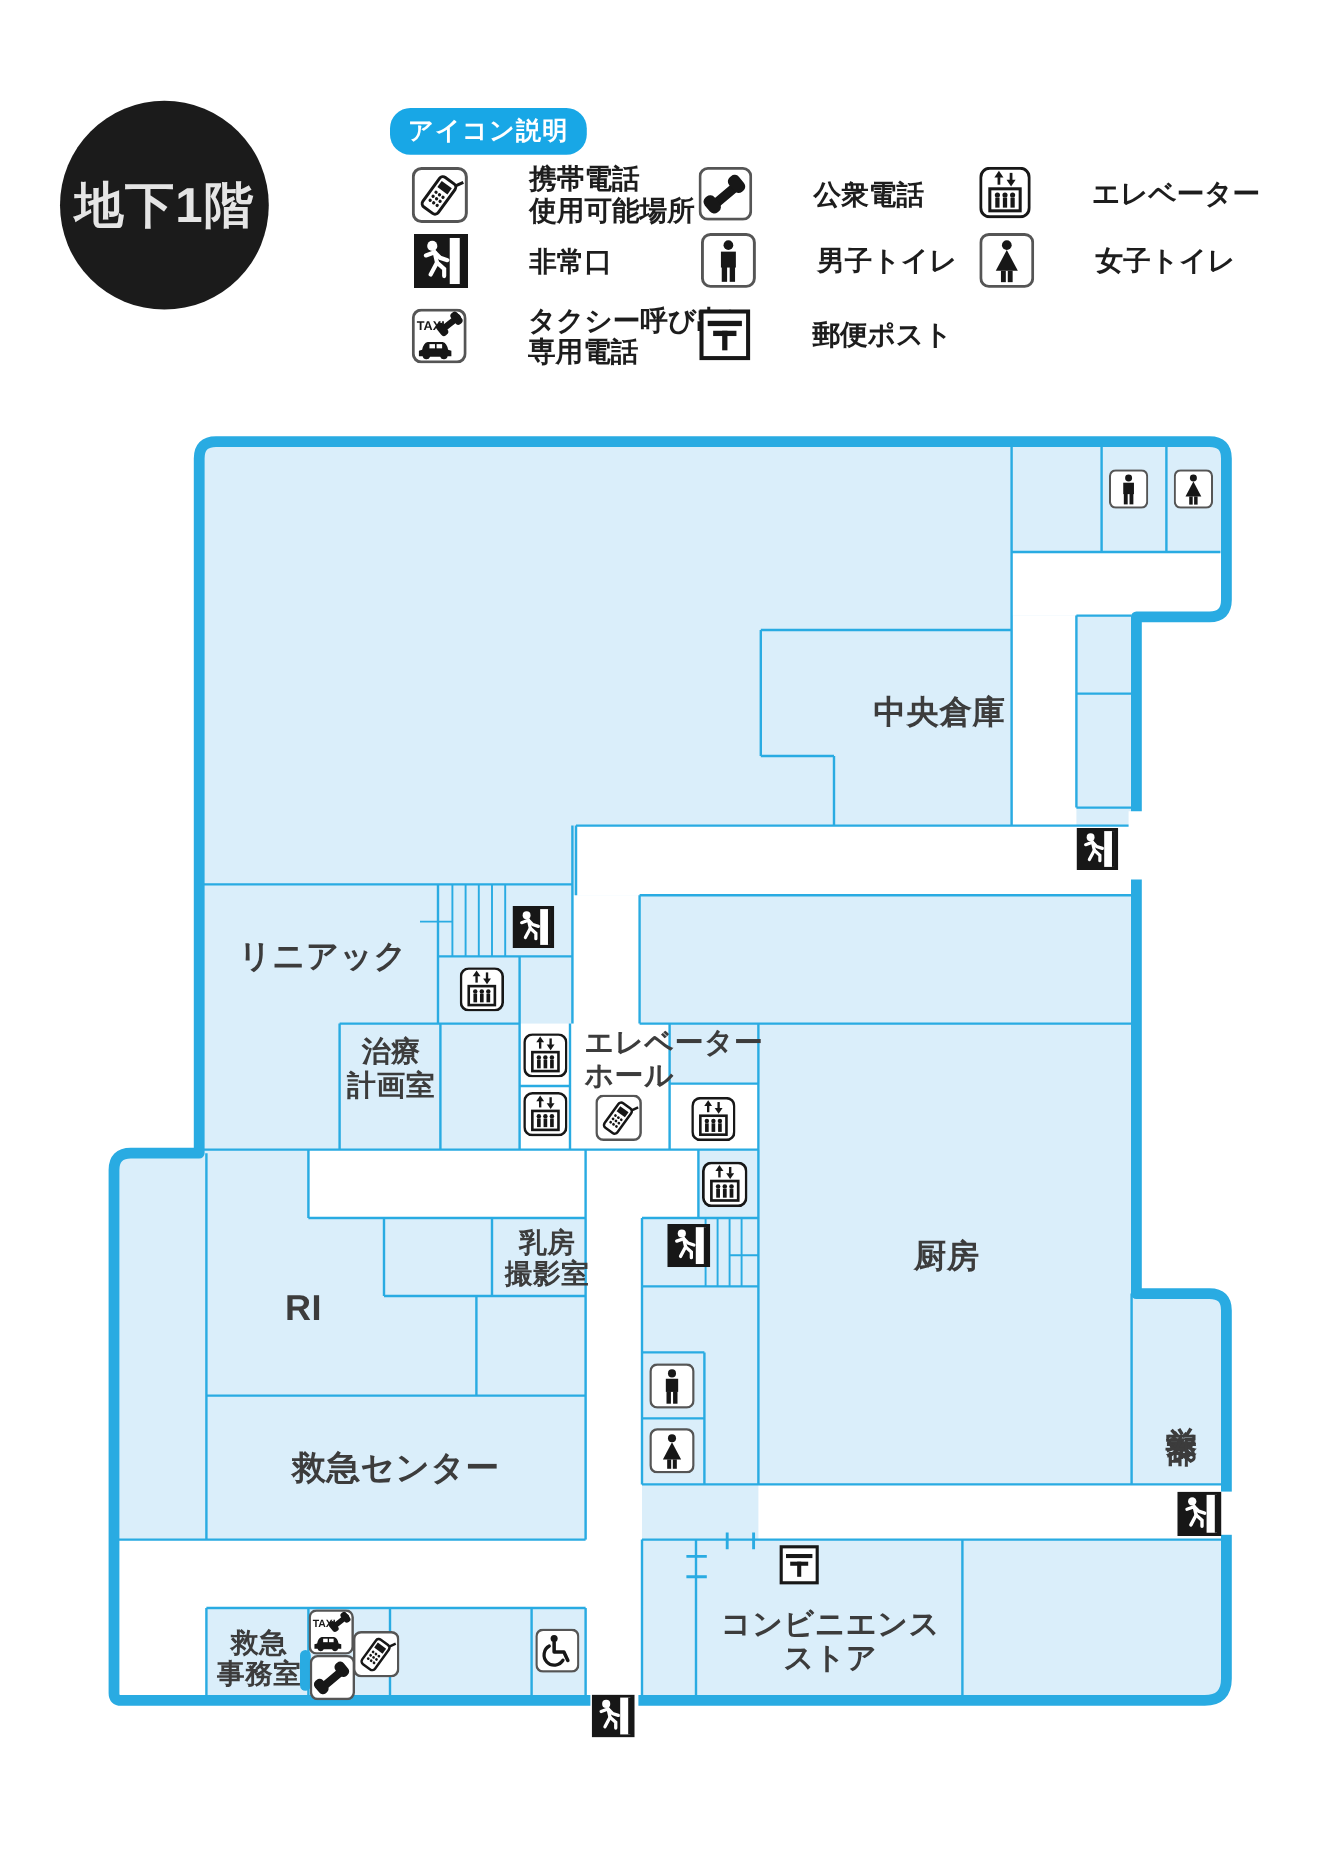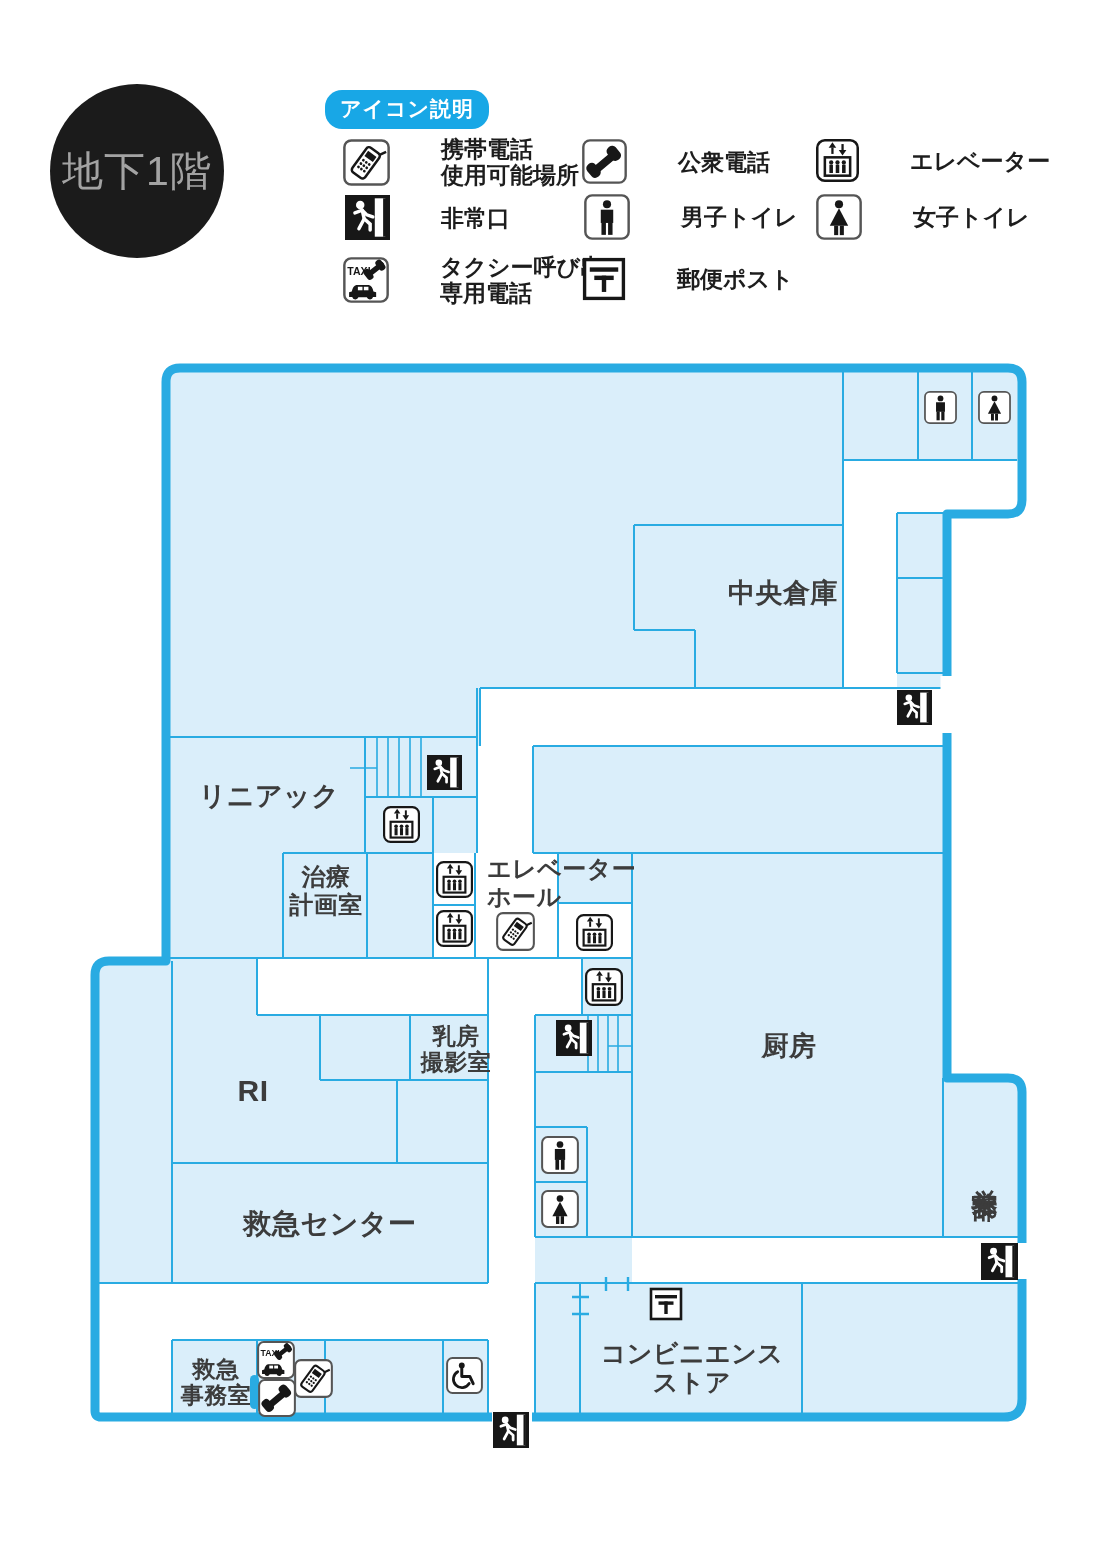--- a/index.html
+++ b/index.html
@@ -1,20 +1,20 @@
 <!DOCTYPE html>
 <html><head>
 <meta charset="utf-8">
 <style>
   html,body{margin:0;padding:0;background:#fff;}
   #screen{position:relative;width:1103px;height:1545px;background:#fff;overflow:hidden;
           font-family:"Liberation Sans",sans-serif;}
   #floor-badge{position:absolute;left:50px;top:84px;width:174px;height:174px;border-radius:50%;
           background:#1b1b1b;display:flex;align-items:center;justify-content:center;}
-  #floor-badge span{color:#a3a3a3;font-size:41px;font-weight:400;letter-spacing:1px;}
+  #floor-badge span{color:#e5e5e5;font-size:41px;font-weight:700;letter-spacing:1px;}
   #legend-header{position:absolute;left:325px;top:90px;background:#18a7e6;color:#fff;
           font-size:21px;font-weight:bold;padding:5px 15px 6px;border-radius:17px;letter-spacing:1px;}
   .legend-item{position:absolute;display:flex;align-items:center;gap:11px;}
   .legend-item .lbl{font-size:23px;font-weight:bold;color:#1d1d1d;line-height:26px;white-space:pre-line;margin-left:40px;}
   .map-icon{position:absolute;display:block;}
   .room-label{position:absolute;transform:translate(-50%,-50%);color:#3c3c3c;font-weight:bold;
           text-align:center;white-space:pre-line;line-height:1.15;letter-spacing:0.5px;}
   .room-label.left{transform:translate(0,-50%);text-align:left;}
   .room-label.vertical{writing-mode:vertical-rl;text-orientation:upright;letter-spacing:3px;}
   svg{display:block;}

